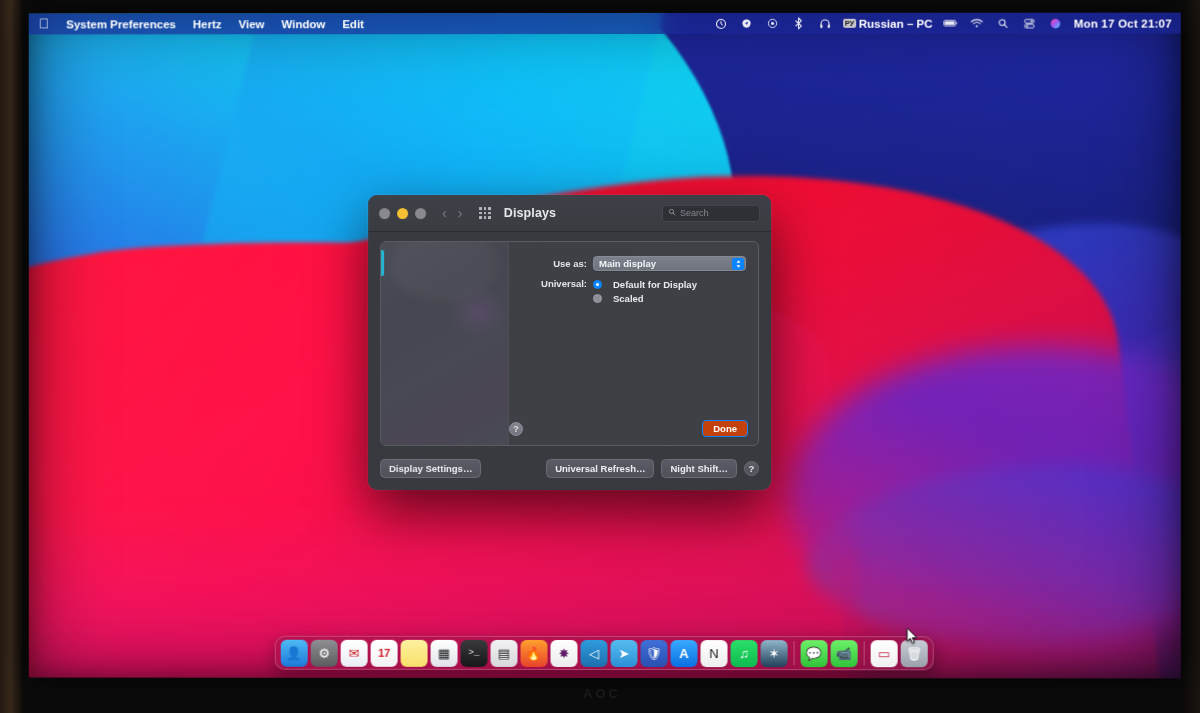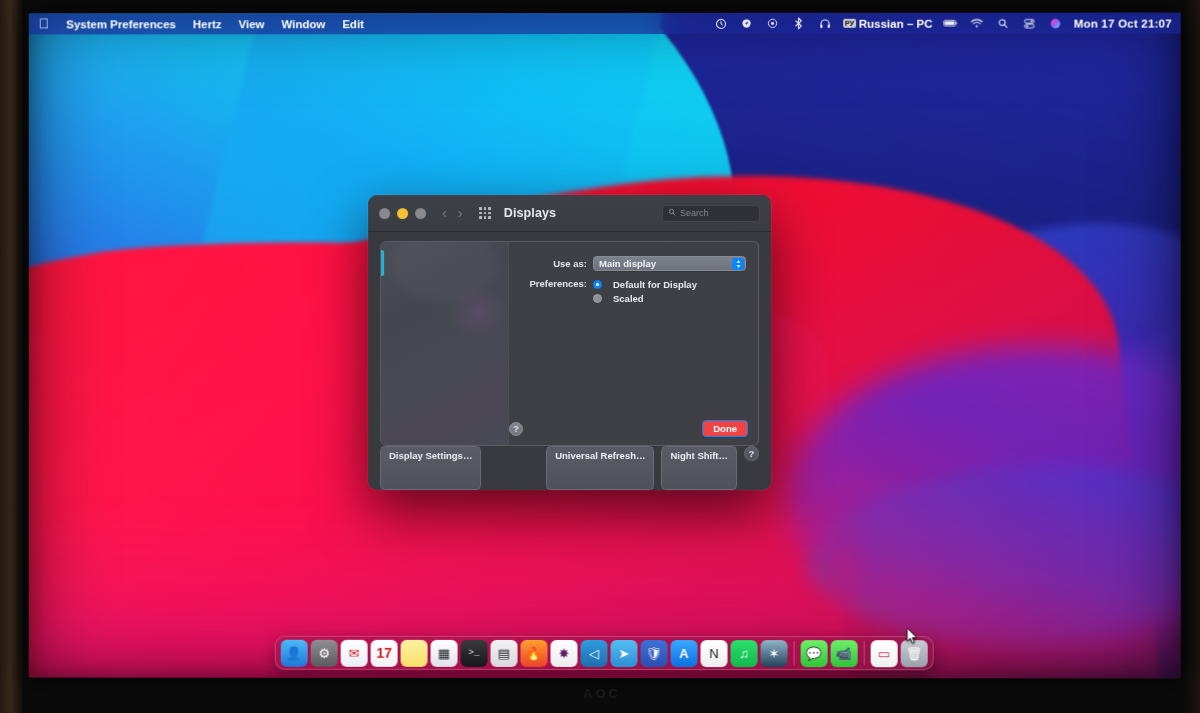--- a/index.html
+++ b/index.html
@@ -328,32 +328,32 @@
     width: 14px; height: 14px;
     border-radius: 50%;
     background: linear-gradient(180deg, #83868f, #72757e);
     border: .5px solid #8d909a;
     color: #dfe0e5;
     font-size: 9px; font-weight: bold;
     display: flex; align-items: center; justify-content: center;
   }
   .done-btn {
     margin-left: auto;
-    background: #ef4444;
+    background: #c2410c;
     color: #fff;
     font-size: 9.5px; font-weight: bold;
     padding: 2px 10px;
     border-radius: 4px;
     border: .5px solid #0a84ff;
   }
 
   .window-footer {
     position: absolute; left: 0; right: 0; bottom: 0;
     height: 44px;
-    display: flex; 
+    display: flex; align-items: center;
     padding: 0 12px;
     gap: 7px;
   }
   .grey-btn {
     background: linear-gradient(180deg, #595c65, #4f525b);
     border: .5px solid #6a6d76;
     border-radius: 4.5px;
     color: #eceef2;
     font-size: 9.5px;
     font-weight: bold;
@@ -582,21 +582,21 @@
               <span class="chev-box">
                 <svg width="7" height="10" viewBox="0 0 8 12">
                     <path d="M4 1.4L6.3 4.4H1.7z" fill="#fff"></path>
                     <path d="M4 10.6L1.7 7.6h4.6z" fill="#fff"></path>
                   </svg>
               </span>
             </span>
           </div>
 
           <div class="form-row" style="align-items:flex-start;">
-            <span class="form-label">Preferences:</span>
+            <span class="form-label">Universal:</span>
             <span class="radio-group">
               <span class="radio-line">
                 <span class="radio on"></span>
                 <span class="radio-label">Default for Display</span>
               </span>
               <span class="radio-line">
                 <span class="radio"></span>
                 <span class="radio-label">Scaled</span>
               </span>
             </span>
@@ -625,21 +625,21 @@
         <div class="dock-item" style="background: linear-gradient(rgb(78, 185, 245), rgb(28, 121, 216));">
           <span class="glyph">👤</span>
         </div>
         <div class="dock-item" style="background: linear-gradient(rgb(142, 142, 147), rgb(90, 90, 95));">
           <span class="glyph">⚙</span>
         </div>
         <div class="dock-item" style="background: linear-gradient(rgb(255, 255, 255), rgb(233, 238, 245));">
           <span class="glyph" style="color: rgb(208, 32, 42);">✉</span>
         </div>
         <div class="dock-item" style="background: linear-gradient(rgb(255, 255, 255), rgb(242, 242, 242));">
-          <span class="glyph" style="color: rgb(208, 32, 42); font-weight: bold; font-size: 14px;">17</span>
+          <span class="glyph" style="color: rgb(208, 32, 42); font-weight: bold; font-size: 11px;">17</span>
         </div>
         <div class="dock-item" style="background: linear-gradient(rgb(253, 241, 160), rgb(247, 224, 106));">
           <span class="glyph"></span>
         </div>
         <div class="dock-item" style="background: linear-gradient(rgb(255, 255, 255), rgb(223, 228, 234));">
           <span class="glyph" style="color: rgb(27, 27, 30);">▦</span>
         </div>
         <div class="dock-item" style="background: linear-gradient(rgb(58, 58, 60), rgb(23, 23, 26));">
           <span class="glyph" style="color: rgb(230, 230, 230); font-size: 9px; font-family: &quot;Liberation Mono&quot;, monospace;">&gt;_</span>
         </div>

